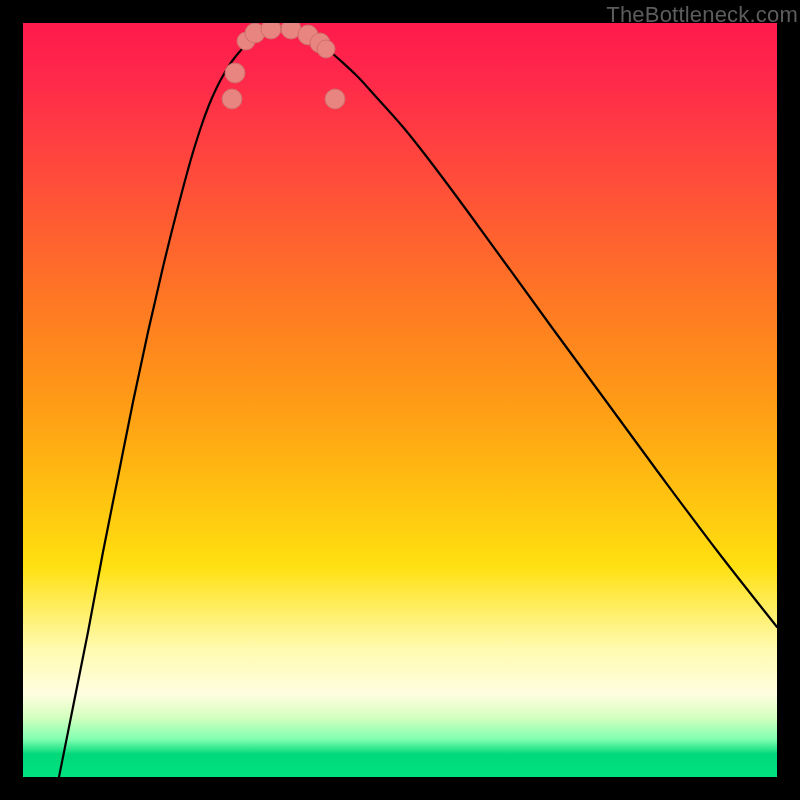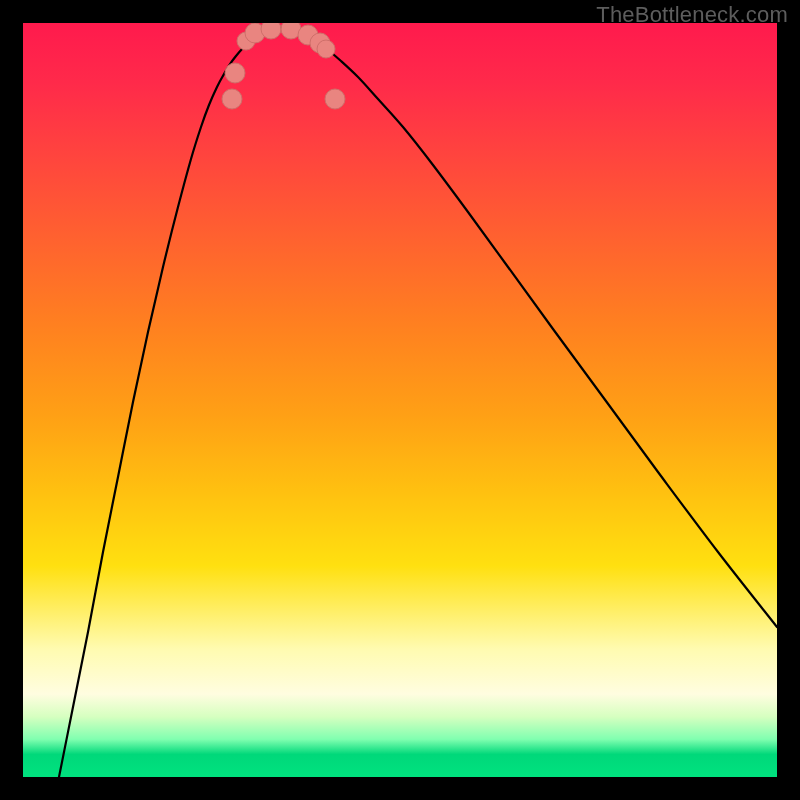--- a/index.html
+++ b/index.html
@@ -31,21 +31,21 @@
       #fffde0 89%,
       #d6ffc0 92%,
       #80ffb0 95%,
       #00d87a 97%,
       #00e27f 100%
     );
   }
   .watermark {
     position: absolute;
     top: 2px;
-    right: 12px;
+    right: 2px;
     color: #5d5d5d;
     font-size: 22px;
     font-weight: 500;
     letter-spacing: 0.2px;
     user-select: none;
   }
   svg.plot {
     position: absolute;
     left: 0;
     top: 0;

